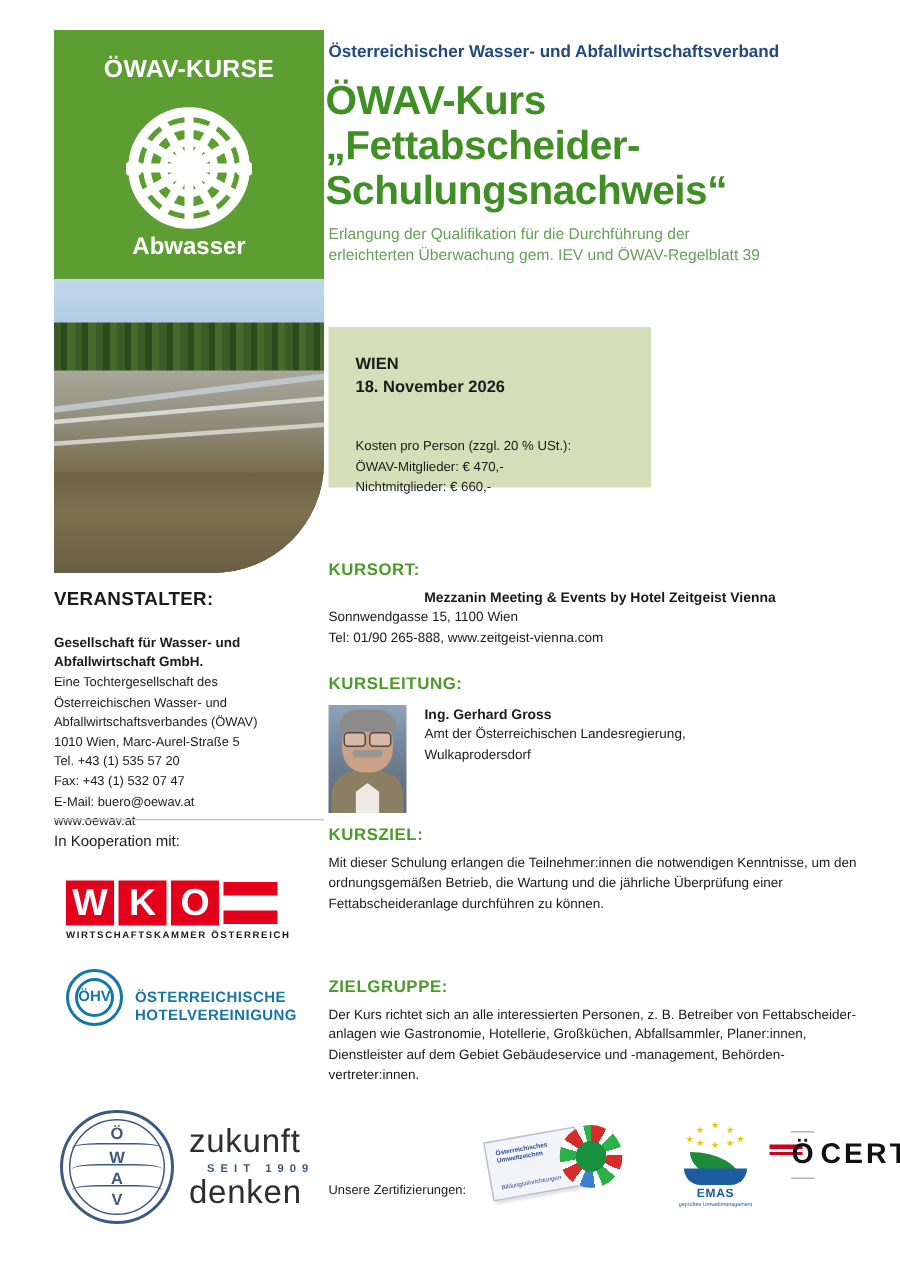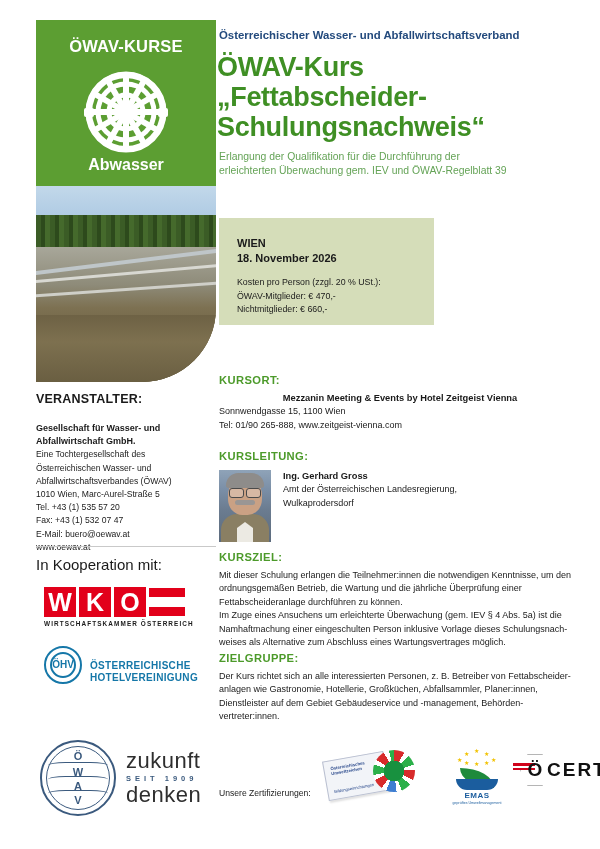--- a/index.html
+++ b/index.html
@@ -42,21 +42,21 @@
   .photo .beam{position:absolute;left:-10%;bottom:-6%;width:60%;height:16px;
     background:#e3e3e0;transform:rotate(38deg);transform-origin:left bottom;}
   .photo .water{position:absolute;left:0;bottom:0;width:100%;height:34%;
     background:linear-gradient(#6d6144,#7e7150 40%,#6a5f42 100%);opacity:.96;}
 
   .section-left{position:absolute;left:36px;width:180px;}
   .lbl-veranstalter{top:392px;font-weight:bold;font-size:12.5px;letter-spacing:.2px;}
   .veranstalter-body{top:422px;font-size:8.6px;line-height:13.2px;}
   .veranstalter-body .b{font-weight:bold;font-size:9px;}
   .hr-left{position:absolute;left:36px;top:546px;width:180px;height:1px;background:#c9c9c9;}
-  .lbl-koop{top:556px;font-size:15px;}
+  .lbl-koop{top:556px;font-size:10px;}
 
   .wko{position:absolute;left:44px;top:587px;}
   .wko-row{display:flex;align-items:center;height:30px;}
   .wko-box{background:#e2001a;color:#ffffff;font-weight:bold;font-size:25px;
     width:32px;height:30px;display:flex;align-items:center;justify-content:center;margin-right:3px;
     font-family:"Liberation Sans",sans-serif;}
   .wko-flag{width:36px;height:30px;position:relative;background:#ffffff;}
   .wko-flag i{position:absolute;left:0;width:100%;height:9px;background:#e2001a;display:block;}
   .wko-flag i.t{top:1px;} .wko-flag i.b{bottom:1px;}
   .wko-cap{font-size:6.4px;font-weight:bold;letter-spacing:1.1px;margin-top:3px;color:#1a1a1a;}
@@ -72,32 +72,32 @@
   .zukunft{position:absolute;left:40px;top:740px;display:flex;align-items:center;}
   .zk-seal{width:72px;height:72px;border-radius:50%;border:2px solid #3b5a7e;position:relative;
     margin-right:10px;background:#ffffff;overflow:hidden;}
   .zk-seal:after{content:"";position:absolute;inset:4px;border-radius:50%;border:1.5px solid #3b5a7e;}
   .zk-letters{position:absolute;inset:0;color:#3b5a7e;font-weight:bold;font-size:11px;z-index:3;}
   .zk-letters span{position:absolute;left:0;width:100%;text-align:center;}
   .zk-wave{position:absolute;left:6px;width:60px;height:6px;z-index:2;
     border-top:1.5px solid #3b5a7e;border-radius:50%/6px;}
   .zk-text{line-height:1;}
   .zk-top{font-size:22px;color:#2e2e2e;letter-spacing:.5px;}
-  .zk-mid{font-size:7.5px;color:#3b5a7e;letter-spacing:4px;font-weight:bold;margin:3px 0 2px 0;}
+  .zk-mid{font-size:7.5px;color:#3b5a7e;letter-spacing:4px;font-weight:bold;margin:3px 0 2px 12px;}
   .zk-bot{font-size:22px;color:#2e2e2e;letter-spacing:.5px;}
   .org{position:absolute;left:219px;top:29px;color:#234a7d;font-size:11.4px;font-weight:600;}
   .title{position:absolute;left:217px;top:52px;color:#3f8f24;font-weight:bold;
     font-size:27px;line-height:30px;letter-spacing:-.3px;}
   .subtitle{position:absolute;left:219px;top:150px;color:#64a356;font-size:10.4px;line-height:14px;}
 
   .infobox{position:absolute;left:219px;top:218px;width:215px;height:107px;background:#d5ddb9;}
   .infobox .pad{padding:18px 16px 0 18px;}
   .ib-city{font-weight:bold;font-size:11px;color:#1a1a1a;line-height:14.5px;}
   .ib-date{font-weight:bold;font-size:11px;color:#1a1a1a;line-height:14.5px;}
-  .ib-cost{font-size:8.8px;line-height:13.5px;margin-top:11px;color:#1a1a1a;}
+  .ib-cost{font-size:8.8px;line-height:13.5px;margin-top:26px;color:#1a1a1a;}
 
   .sec{position:absolute;left:219px;width:362px;}
   .sec-head{color:#4c9a2a;font-weight:bold;font-size:11.2px;letter-spacing:.4px;}
   .sec-body{font-size:9px;line-height:13.4px;color:#1a1a1a;margin-top:6px;}
   .sec-body .b{font-weight:bold;font-size:9.3px;text-align:center;}
   .sec-body p{margin:0;}
 
   .s-kursort{top:374px;}
   .s-kursleitung{top:450px;}
   .leiter{display:flex;margin-top:8px;}
@@ -308,21 +308,20 @@
         <div>Amt der Österreichischen Landesregierung,</div>
         <div>Wulkaprodersdorf</div>
       </div>
     </div>
   </div>
 
   <div class="sec s-kursziel">
     <div class="sec-head">KURSZIEL:</div>
     <div class="sec-body">
       <p>Mit dieser Schulung erlangen die Teilnehmer:innen die notwendigen Kenntnisse, um den ordnungsgemäßen Betrieb, die Wartung und die jährliche Überprüfung einer Fettabscheideranlage durchführen zu können.</p>
-      <p>Im Zuge eines Ansuchens um erleichterte Überwachung (gem. IEV § 4 Abs. 5a) ist die Namhaftmachung einer eingeschulten Person inklusive Vorlage dieses Schulungsnach-weises als Alternative zum Abschluss eines Wartungsvertrages möglich.</p>
     </div>
   </div>
 
   <div class="sec s-zielgruppe">
     <div class="sec-head">ZIELGRUPPE:</div>
     <div class="sec-body">
       <p>Der Kurs richtet sich an alle interessierten Personen, z. B. Betreiber von Fettabscheider-anlagen wie Gastronomie, Hotellerie, Großküchen, Abfallsammler, Planer:innen, Dienstleister auf dem  Gebiet  Gebäudeservice und -management, Behörden-vertreter:innen.</p>
     </div>
   </div>
 

